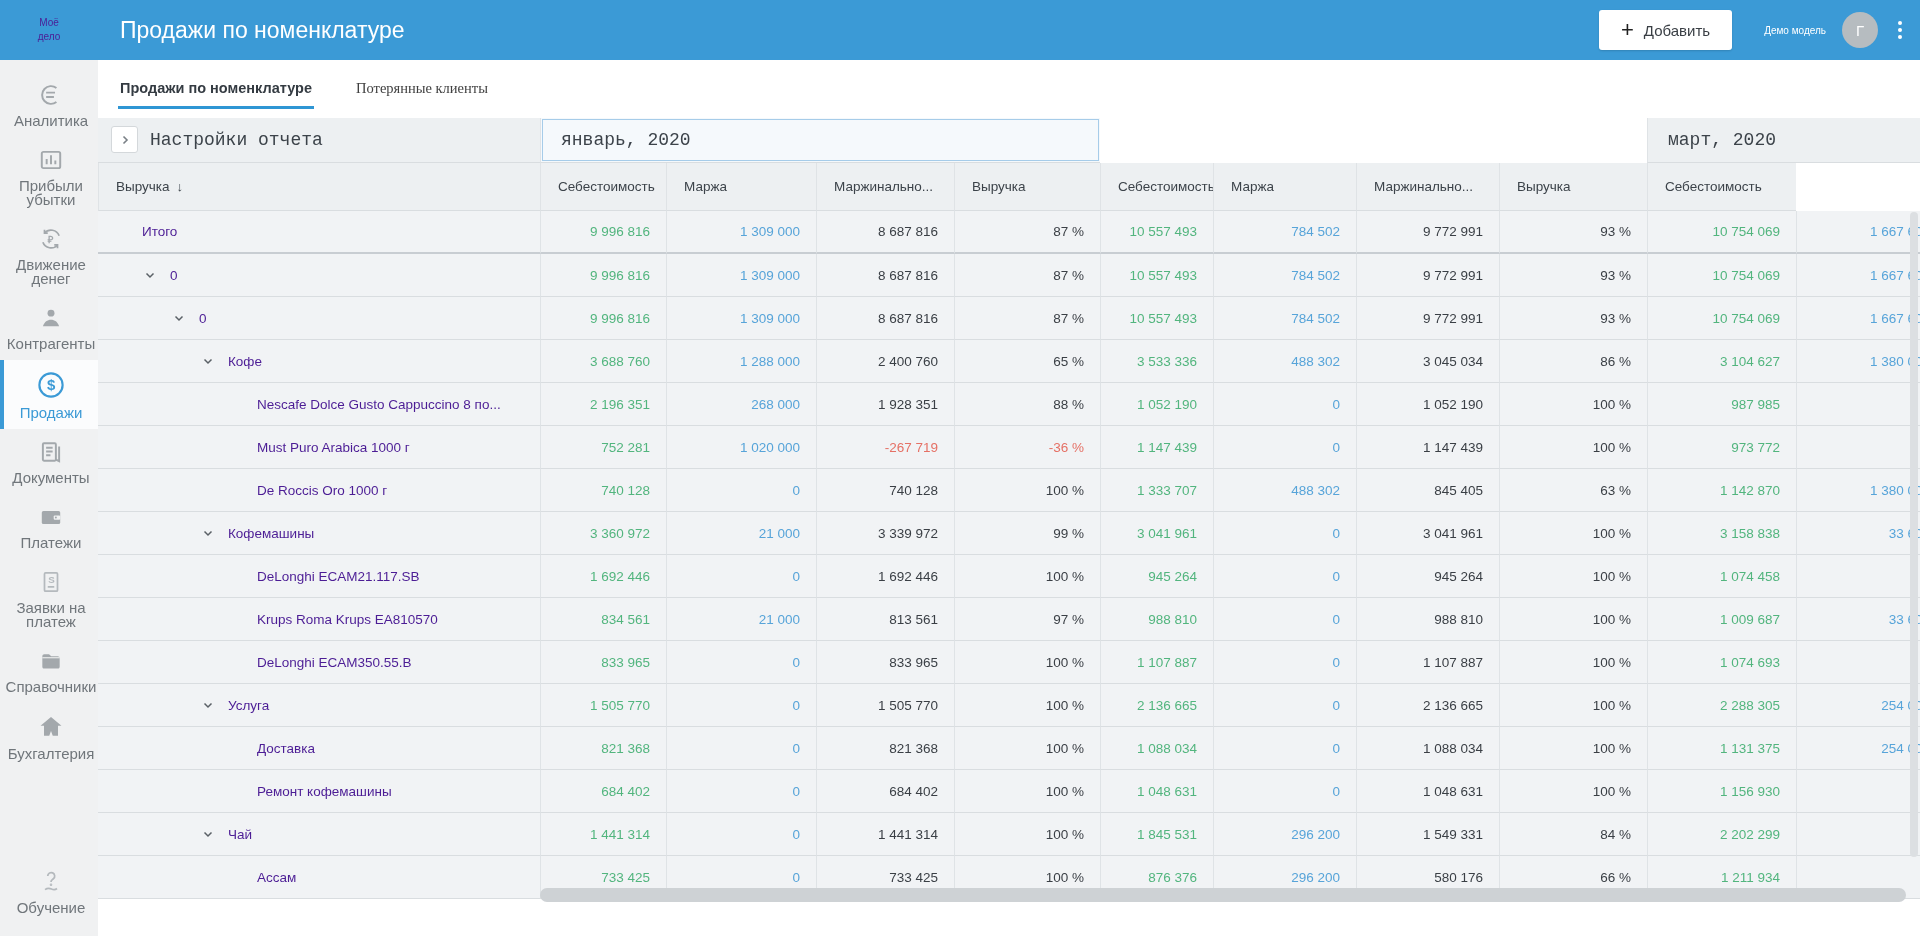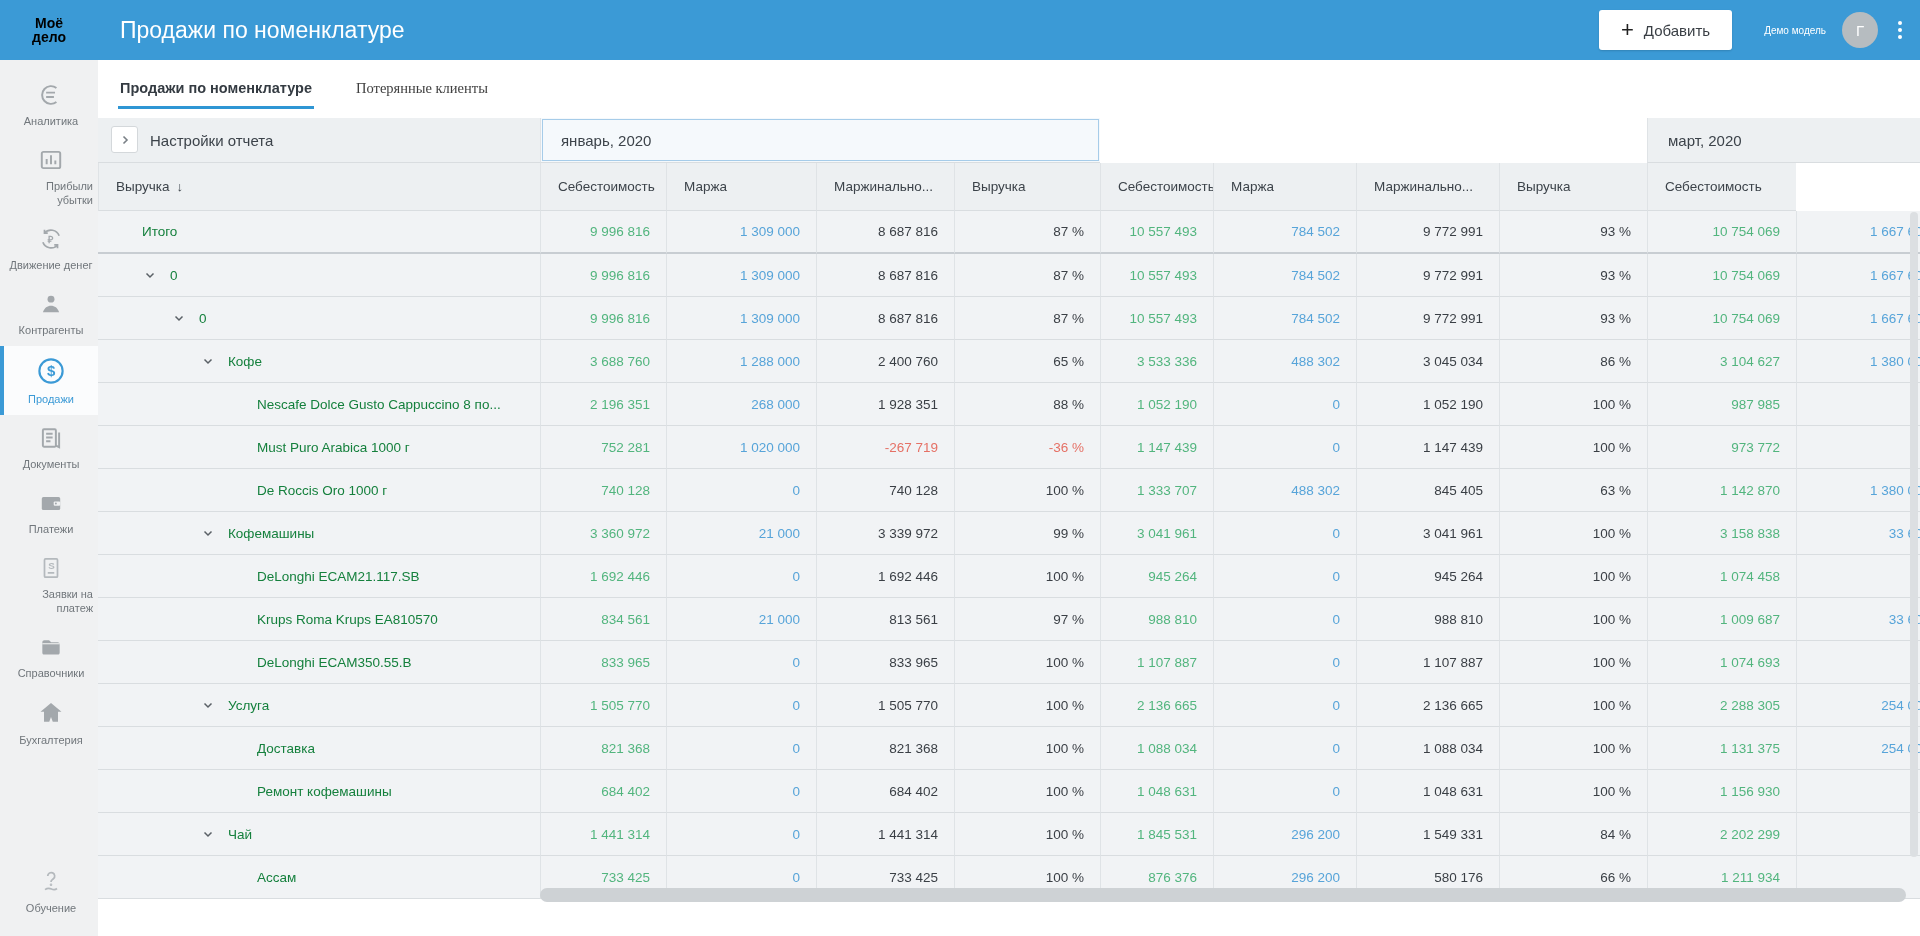--- a/index.html
+++ b/index.html
@@ -2,43 +2,43 @@
 <html><head>
 <meta charset="utf-8">
 <style>
   * { margin:0; padding:0; box-sizing:border-box; }
   html,body { width:1920px; height:936px; overflow:hidden; background:#fff;
               font-family:"Liberation Sans", sans-serif; }
 
   
   .topbar { position:absolute; left:0; top:0; width:1920px; height:60px;
             background:#3b9ad6; display:flex; align-items:center; }
-  .logo { width:98px; text-align:center; color:#000000; font-weight:bold;
-          font-size:14px; line-height:14px; }
+  .logo { width:98px; text-align:center; color:#4c1d95; font-weight:normal;
+          font-size:10px; line-height:14px; }
   .page-title { color:#fff; font-size:23px; font-weight:500; margin-left:22px; }
   .topbar-right { margin-left:auto; display:flex; align-items:center; padding-right:14px; }
   .add-btn { background:#fff; border:none; border-radius:3px; height:40px;
              padding:0 22px; font-size:15px; color:#3a3f45; display:flex;
              align-items:center; cursor:pointer; font-family:inherit;
              box-shadow:0 1px 2px rgba(0,0,0,.15); }
   .add-btn .plus { font-size:22px; font-weight:300; color:#222; margin-right:10px; line-height:1; }
   .account-name { color:#fff; font-size:10px; margin-left:32px; }
   .avatar { width:36px; height:36px; border-radius:50%; background:#b6bcc0; color:#fff;
             font-size:15px; display:flex; align-items:center; justify-content:center;
             margin-left:16px; }
   .kebab { display:flex; flex-direction:column; gap:3px; margin-left:16px; padding:4px; cursor:pointer; }
   .kebab i { width:4px; height:4px; border-radius:50%; background:#fff; }
 
   
   .sidebar { position:absolute; left:0; top:60px; width:98px; height:876px;
              background:#f0f1f2; display:flex; flex-direction:column; padding-top:12px; }
   .side-item { display:flex; flex-direction:column; align-items:center; gap:6px;
                padding:10px 2px 9px; border-left:4px solid transparent;
                margin-left:0; cursor:pointer; }
-  .side-item .lbl { font-size:11px; color:#70767b; text-align:right; line-height:14px;
+  .side-item .lbl { font-size:15px; color:#70767b; text-align:center; line-height:14px;
                     padding:0 3px; }
   .side-item svg { display:block; }
   .side-item.active { background:#fbfcfd; border-left-color:#3b9ad6; }
   .side-item.active .lbl { color:#3b9ad6; }
   .side-item.bottom { margin-top:auto; margin-bottom:12px; }
 
   
   .main { position:absolute; left:98px; top:60px; width:1822px; height:876px; background:#fff; }
 
   .tabsbar { height:58px; display:flex; align-items:center; }
@@ -52,22 +52,22 @@
   
   .table-viewport { position:absolute; left:0; top:58px; width:1822px; height:787px;
                     overflow:hidden; }
   .grid { display:grid; width:1848px;
           grid-template-columns:442px 126px 150px 138px 146px 113px 143px 143px 148px 149px 150px; }
   .cell { background:#f1f3f5; border-bottom:1px solid #d9dde0; border-left:1px solid #dfe3e6;
           display:flex; align-items:center; }
   .cell.first { border-left:none; }
 
   
-  .months-row .cell { height:45px; background:#edf0f2; font-size:15px; color:#3c434a;
-                      padding-left:20px; }
+  .months-row .cell { height:45px; background:#edf0f2; font-size:18px; color:#3c434a;
+                      padding-left:20px;font-family:Liberation Mono, monospace; }
   .settings-cell { position:relative; padding-left:52px !important; }
   .settings-btn { position:absolute; left:13px; top:8px; width:27px; height:27px;
                   background:#fff; border:1px solid #d4d8db; border-radius:3px;
                   display:flex; align-items:center; justify-content:center; cursor:pointer; }
   .month-cell.selected { position:relative; background:#f5f9fc; }
   .month-cell.selected::after { content:""; position:absolute; inset:1px;
                                 border:1px solid #a6cce9; pointer-events:none; }
 
   
   .head-row .cell { height:48px; background:#edf0f2; font-size:13.5px; color:#3c434a;
@@ -76,21 +76,21 @@
   .sort-arrow { margin-left:7px; font-size:13px; color:#3c434a; }
 
   
   .t-row { display:contents; }
   .t-row .cell { height:43px; font-size:13.5px; }
   .t-row.total .cell { border-bottom:2px solid #c8cdd2; }
   .val { justify-content:flex-end; padding-right:16px; color:#3a3f45; }
   .val.rev { color:#52b57e; }
   .val.cost { color:#57a4d9;padding-left:14px; }
   .val.neg { color:#e57065 !important; }
-  .name-cell { color:#15803d; cursor:pointer;align-items:center; }
+  .name-cell { color:#4c1d95; cursor:pointer;align-items:center; }
   .name-cell .chev { display:inline-flex; width:26px; justify-content:flex-start; cursor:pointer; }
   .lvl0 { padding-left:44px; } .lvl1 { padding-left:46px; } .lvl2 { padding-left:75px; }
   .lvl3 { padding-left:104px; } .lvl4 { padding-left:159px; }
 
   
   .hscroll { position:absolute; left:442px; top:828px; width:1366px; height:14px;
              border-radius:7px; background:#ced2d5; cursor:pointer; }
   .vscroll { position:absolute; right:2px; top:152px; width:8px; height:645px;
              border-radius:4px; background:#dcdfe2; cursor:pointer; }
 </style>

